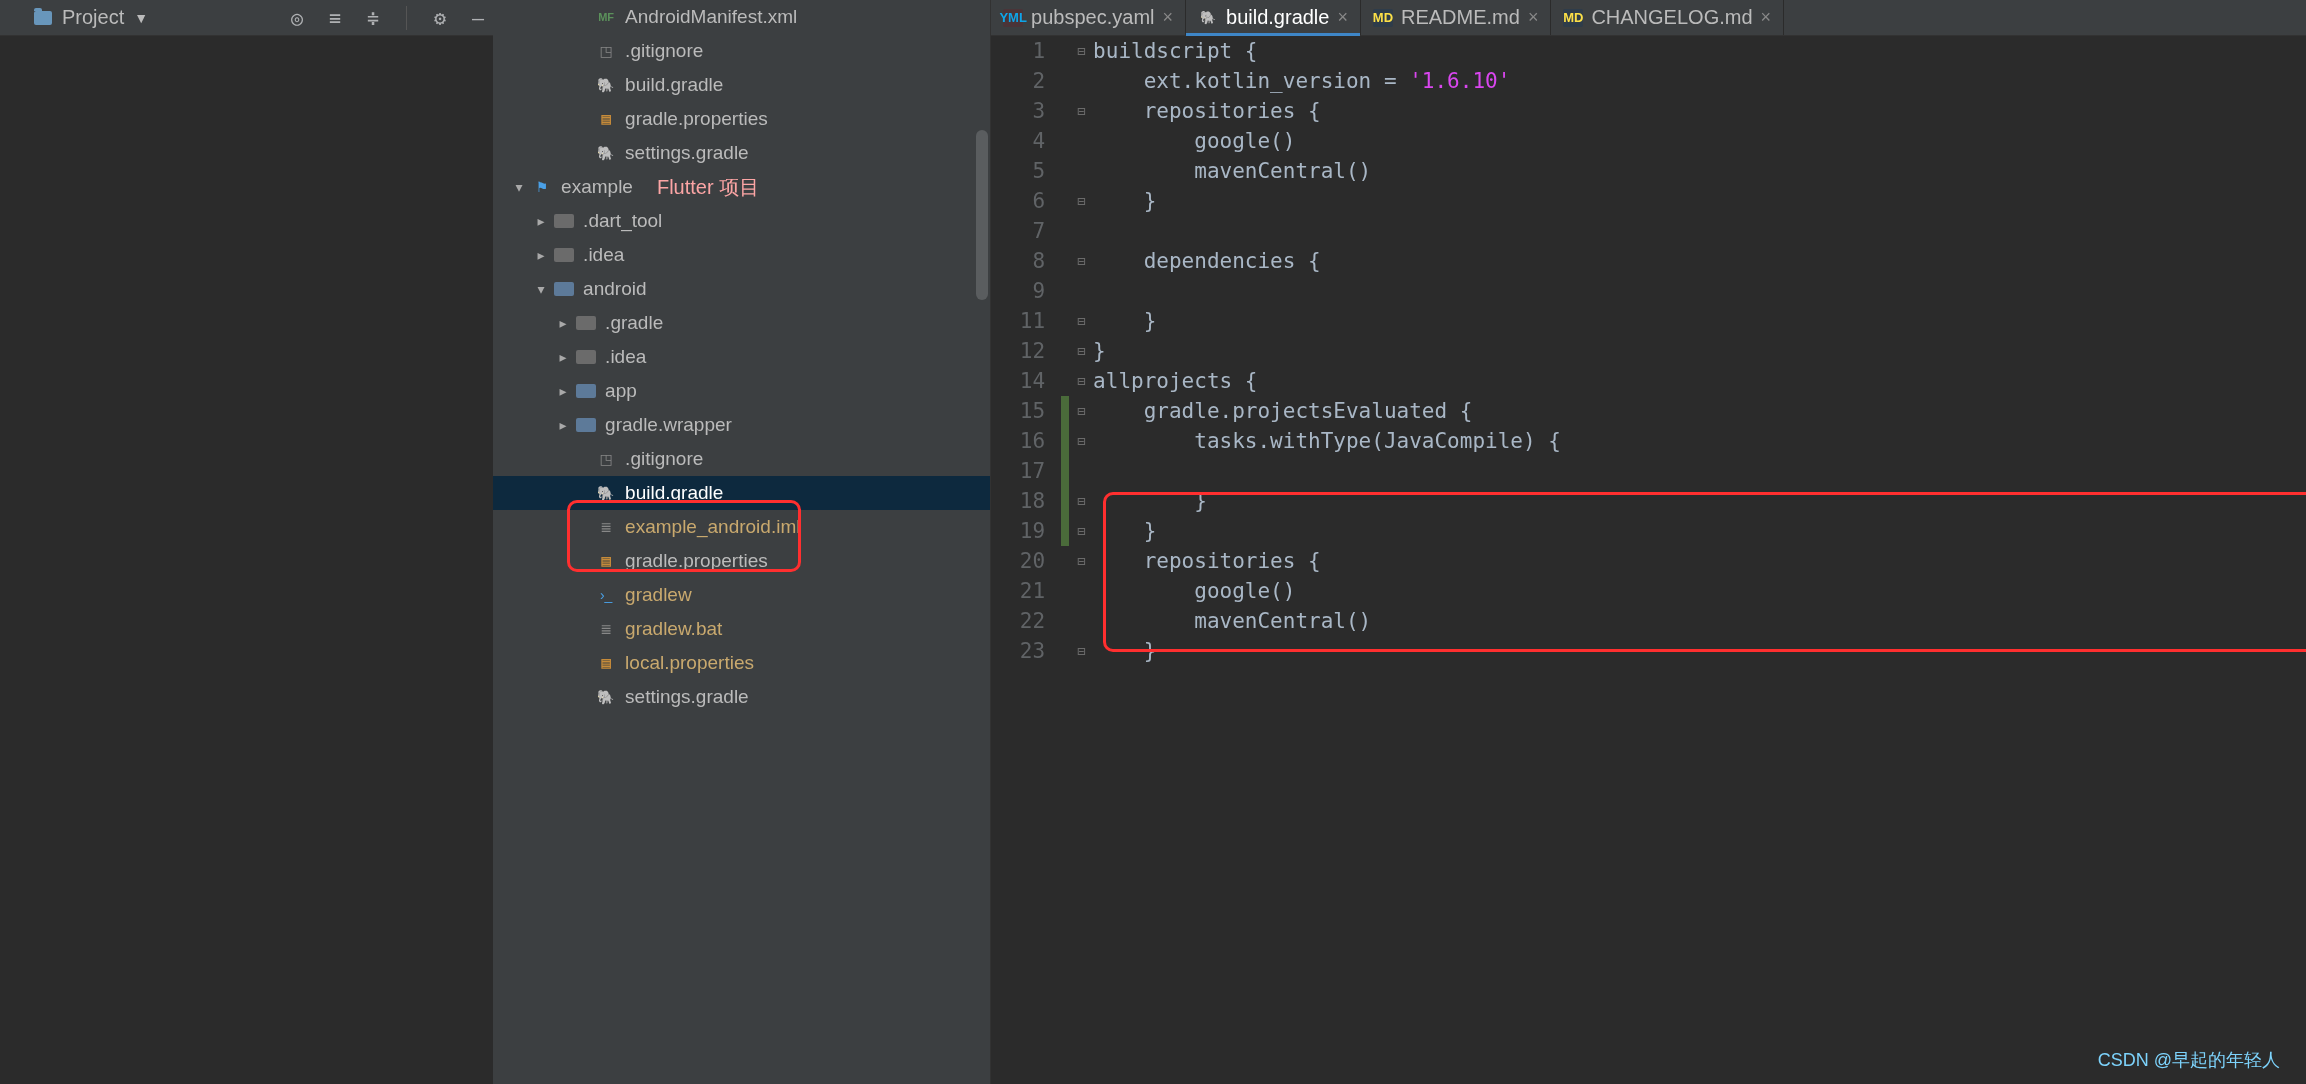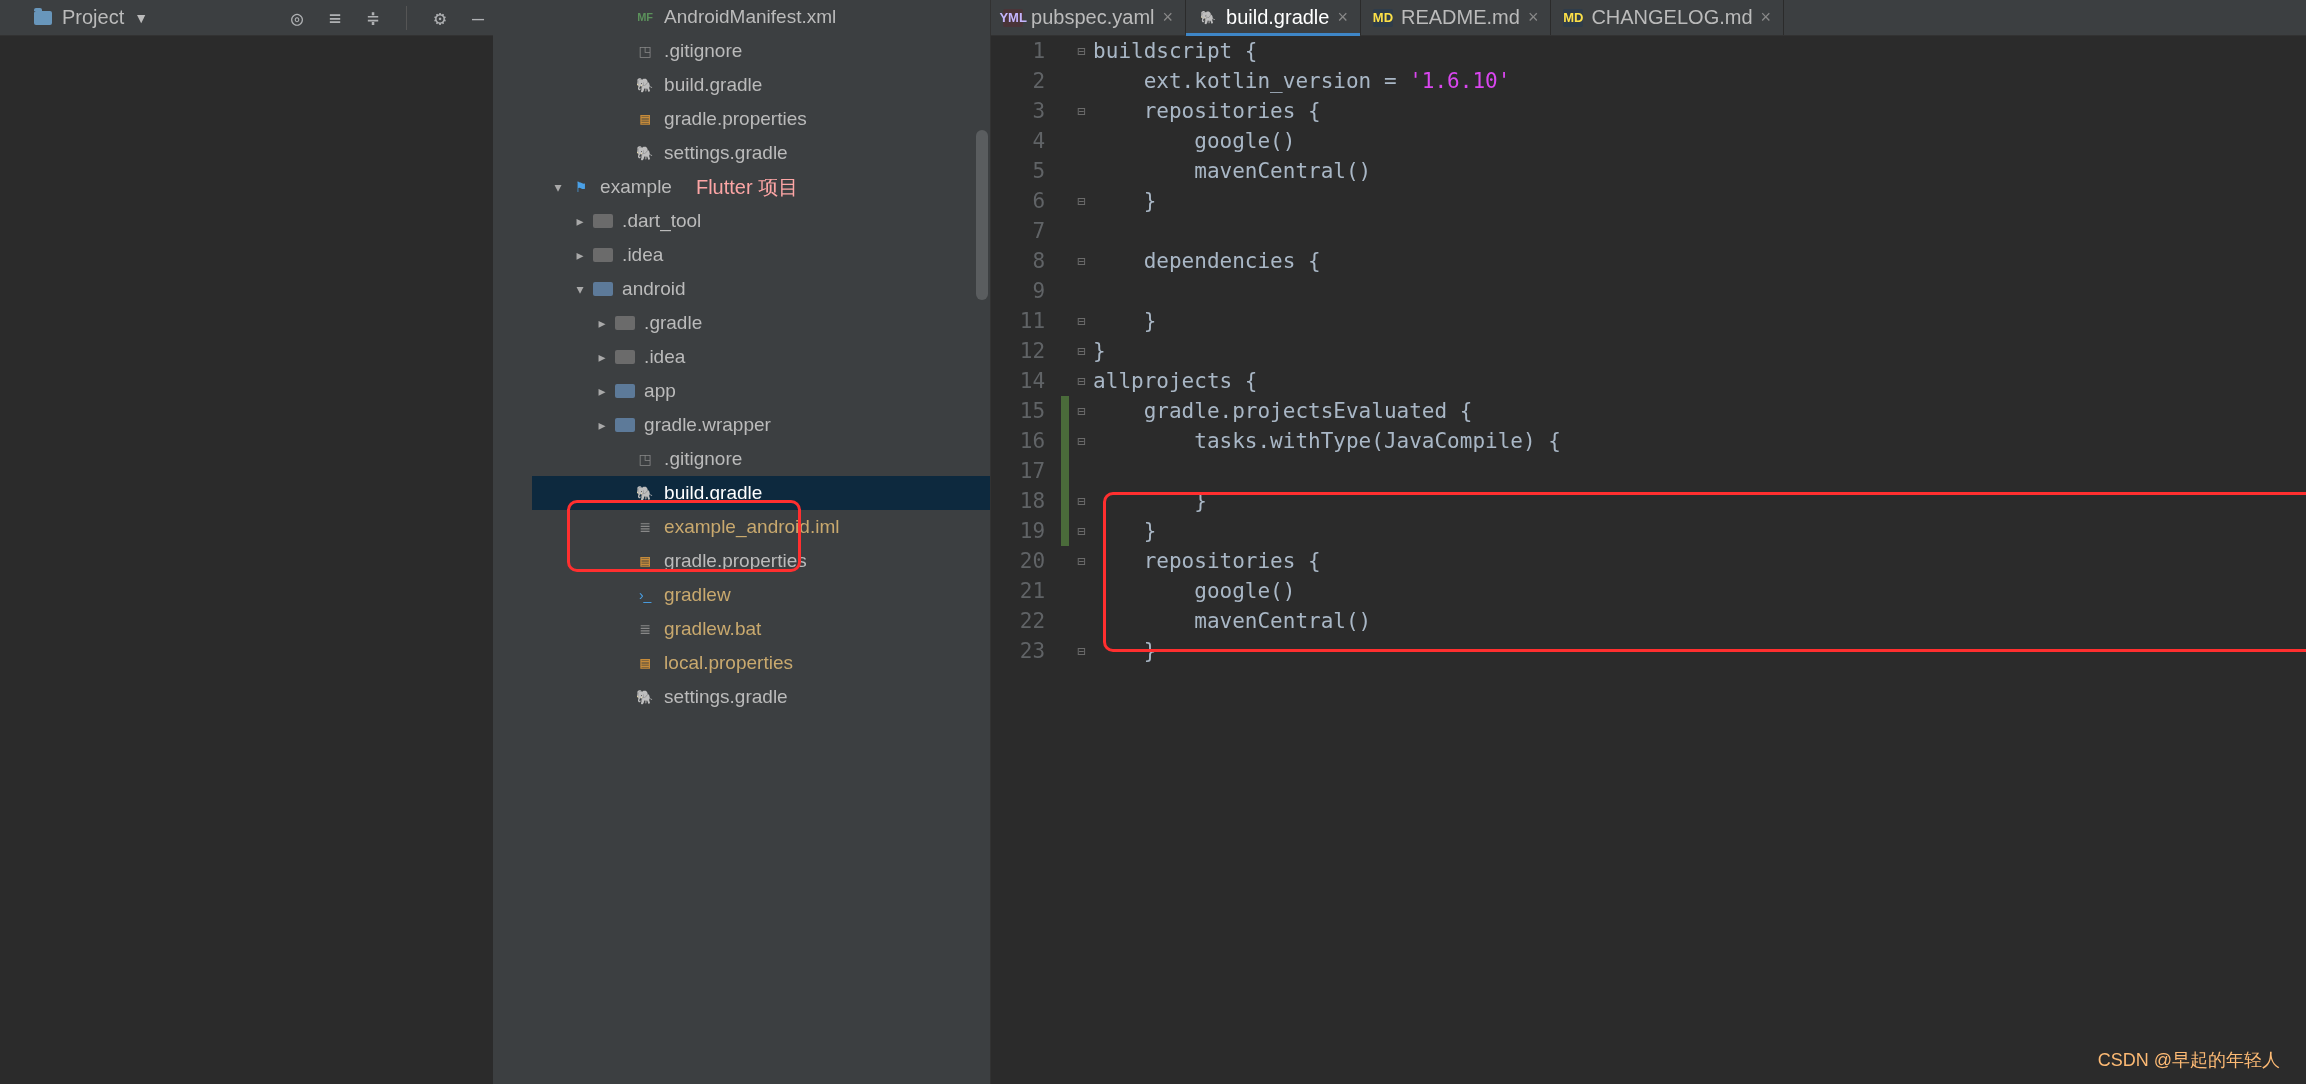--- a/index.html
+++ b/index.html
@@ -44,21 +44,21 @@
 
 
 .tree-panel {
   width: 498px;
   background:#3c3f41;
   border-right:1px solid #323232;
   position:relative;
   overflow:hidden;
 }
 .tree-scroll { position:absolute; inset:0; overflow:hidden;}
-.tree { padding-top:0; font-family:sans-serif; font-size:19px; color:#bbbbbb;padding-left:39px; }
+.tree { padding-top:0; font-family:sans-serif; font-size:19px; color:#bbbbbb; }
 .tree-row {
   height:34px;
   display:flex; align-items:center;
   white-space:nowrap;
   padding-left:8px;
 }
 .tree-row.selected { background:#0d293e; color:#ffffff;}
 .indent { display:inline-block; height:1px; }
 .arrow {
   width:20px; display:inline-flex; justify-content:center; color:#a9a9a9; font-size:14px;
@@ -110,21 +110,21 @@
   padding:0 12px; font-family:sans-serif; font-size:20px;
   color:#bbbbbb; border-right:1px solid #2b2b2b;
   position:relative;
 }
 .tab.active { color:#ffffff; }
 .tab.active::after{
   content:""; position:absolute; left:0; right:0; bottom:-1px; height:3px; background:#3e86c7;
 }
 .tab .close { color:#888; font-size:18px; }
 .tab .tab-ico { display:inline-flex; width:20px; height:18px; align-items:center; justify-content:center; font-size:13px; font-weight:bold;}
-.tab .tab-ico.yml{ color:#c4b5fd; background:#4a3438; border-radius:2px;}
+.tab .tab-ico.yml{ color:#0ea5e9; background:#4a3438; border-radius:2px;}
 .tab .tab-ico.gradle{ color:#5b7d5b;}
 .tab .tab-ico.md{ color:#fde047; background:#2e3c4a; border-radius:2px;}
 
 
 .code-body { flex:1; position:relative; overflow:hidden;}
 .code-lines { position:absolute; left:0; top:0; right:0; }
 .line {
   display:flex; height:30px; align-items:center;
   font-size:21px;
 }
@@ -142,21 +142,21 @@
 .editor-redbox {
   position:absolute;
   left:112px; top:456px;
   width:2180px; height:160px;
   border:3px solid #ff2f2f; border-radius:10px;
   pointer-events:none;
 }
 
 .watermark {
   position:absolute; right:26px; bottom:12px;
-  font-family:sans-serif; font-size:18px; color:#fdba74;
+  font-family:sans-serif; font-size:18px; color:#7dd3fc;
 }
 </style>
 </head>
 <body>
 
 <div class="root">
 
   <div class="toolbar">
     <div class="tb-projlabel">
       <span class="folder"></span>

